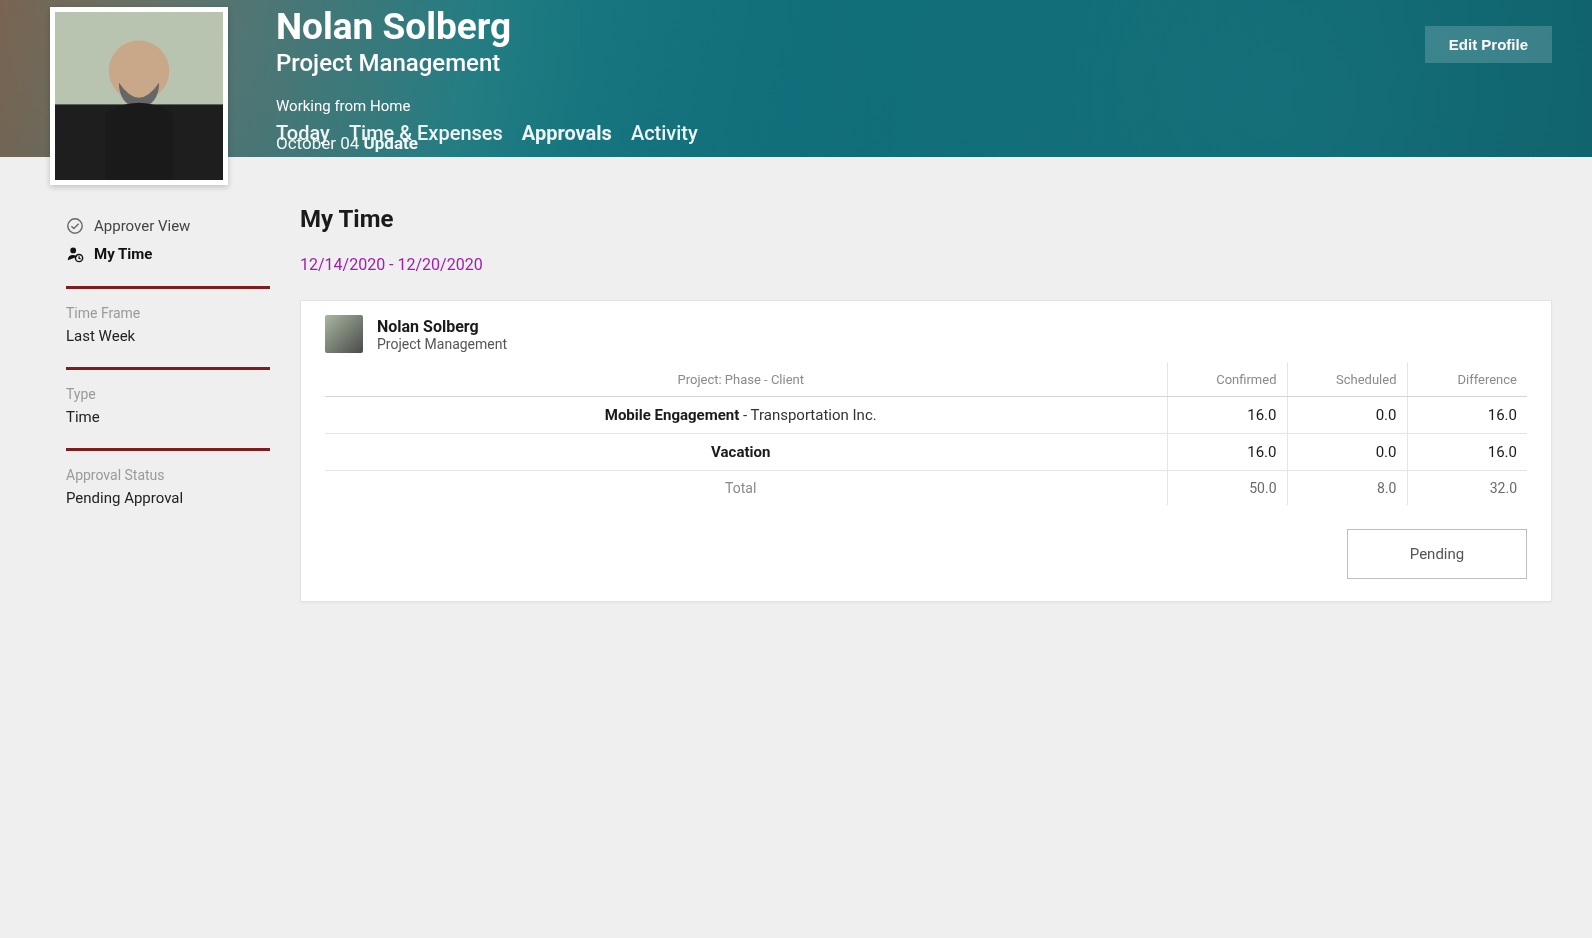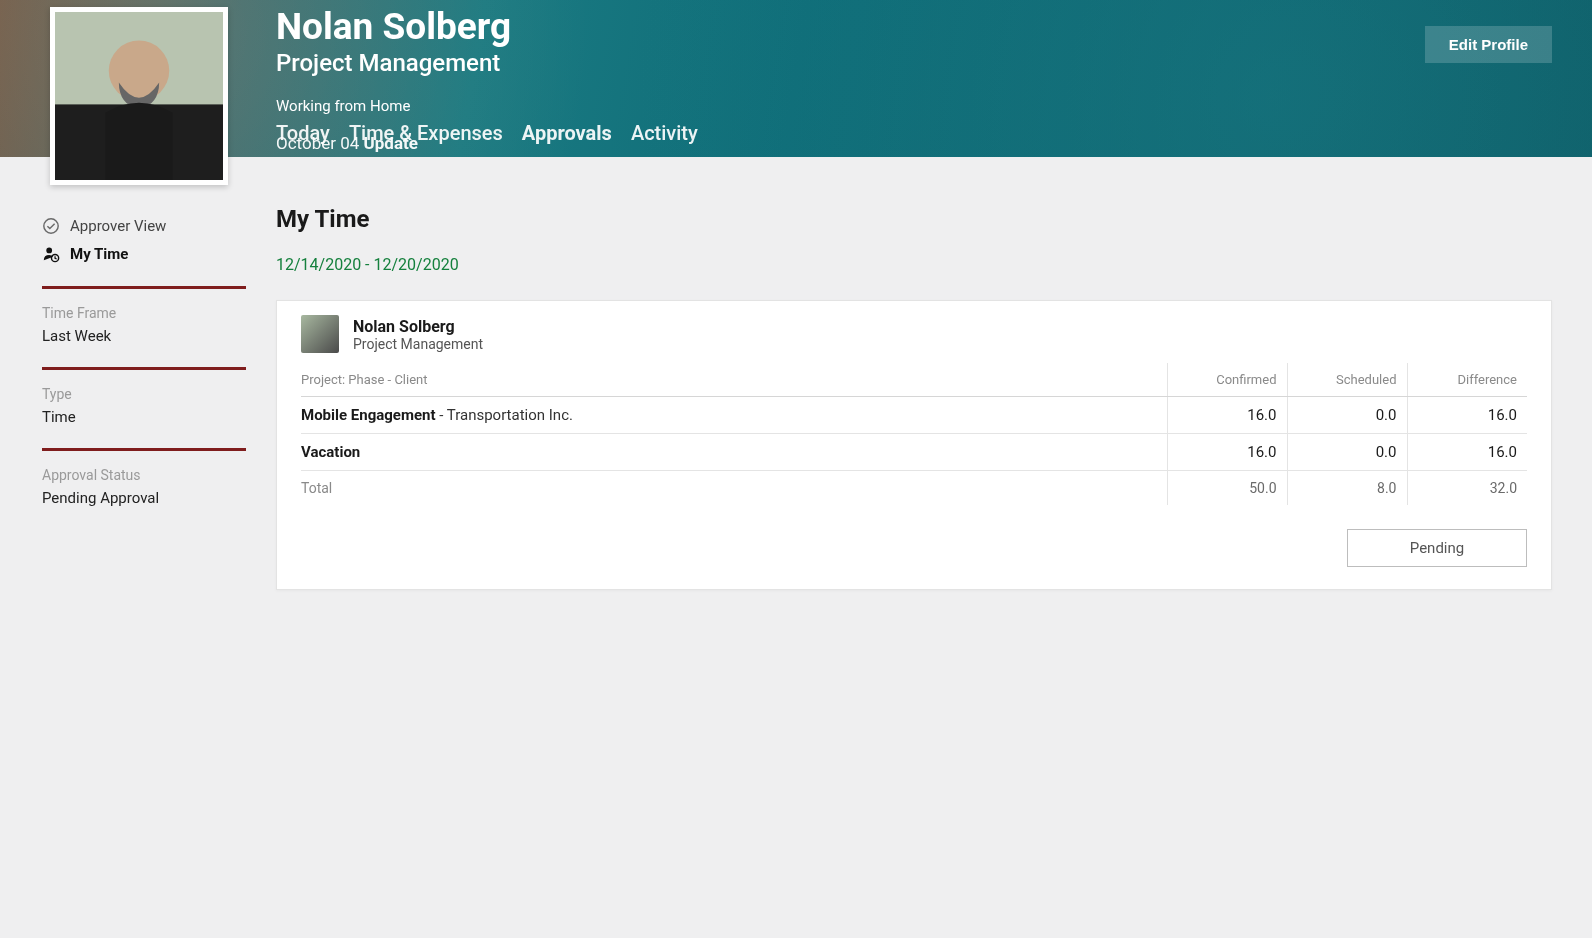--- a/index.html
+++ b/index.html
@@ -55,68 +55,69 @@
     color: #fff; font-weight: 700; font-size: 15px;
     border: none; padding: 10px 24px; cursor: pointer;
   }
   
   .body { display: flex; }
   
   .sidebar {
     width: 276px;
     padding: 55px 30px 0 42px;
     font-size: 15px;
+    margin-left: 24px;
   }
   .side-section {
     border-top: 3px solid #7f1d1d;
     padding: 12px 0 18px 0;
   }
   .side-section:first-of-type { border-top: none; padding-top: 0; }
   .side-item { display: flex; align-items: center; gap: 10px; color: #444; cursor: pointer; padding: 5px 0; }
   .side-item.active { font-weight: 700; color: #111; }
   .side-label { color: #9a9a9a; font-size: 14px; padding: 4px 0 4px 0; }
   .side-value { color: #222; font-size: 15px; padding: 2px 0 4px 0; }
   
   .main {
     flex: 1;
     padding: 48px 40px 40px 0;
   }
   .page-title { font-size: 24px; font-weight: 700; color: #1a1a1a; }
-  .date-range { margin-top: 22px; font-size: 16px; color: #15803d; }
+  .date-range { margin-top: 22px; font-size: 16px; color: #a21caf; }
   
   .card {
     margin-top: 26px;
     background: #fff;
     border: 1px solid #e3e3e3;
     box-shadow: 0 1px 3px rgba(0,0,0,0.04);
     padding: 14px 24px 22px 24px;
   }
   .card-head { display: flex; align-items: center; gap: 14px; margin-bottom: 10px; }
   .mini-avatar {
     width: 38px; height: 38px;
     background: linear-gradient(135deg,#a8b8a0,#4a4a4a);
     border-radius: 2px;
   }
   .card-user-name { font-weight: 700; font-size: 16px; }
   .card-user-role { font-size: 14px; color: #555; }
   
   table { width: 100%; border-collapse: collapse; font-size: 15px; }
   th, td { text-align: right; padding: 9px 10px; border-bottom: 1px solid #e4e4e4; }
-  th:first-child, td:first-child { text-align: left; padding-left: 0; }
+  th:first-child, td:first-child { text-align: center; padding-left: 0; }
   th { font-weight: 400; color: #8a8a8a; font-size: 13px; border-bottom: 1px solid #d6d6d6; }
   th.div-l, td.div-l { border-left: 1px solid #e4e4e4; width: 120px; text-align: right; }
   .proj-name { font-weight: 700; }
   .proj-client { font-weight: 400; color: #333; }
   tr.total td { border-bottom: none; color: #6a6a6a; font-size: 14px; }
   tr.total td:first-child { color: #8a8a8a; }
   
   .pending-row { display: flex; justify-content: flex-end; margin-top: 24px; }
   .pending-btn {
     border: 1px solid #bdbdbd; background: #fff; color: #555;
-    font-size: 15px; padding: 9px 0; width: 180px; text-align: center;
+    font-size: 15px; padding: 15px 0; width: 180px; text-align: center;
   }
   
   .icon { width: 18px; height: 18px; display: inline-flex; align-items:center; justify-content:center; flex-shrink:0; }
 </style>
 </head>
 <body>
 
 <div class="header">
   <div class="header-noise"></div>
   <div class="avatar-wrap">

